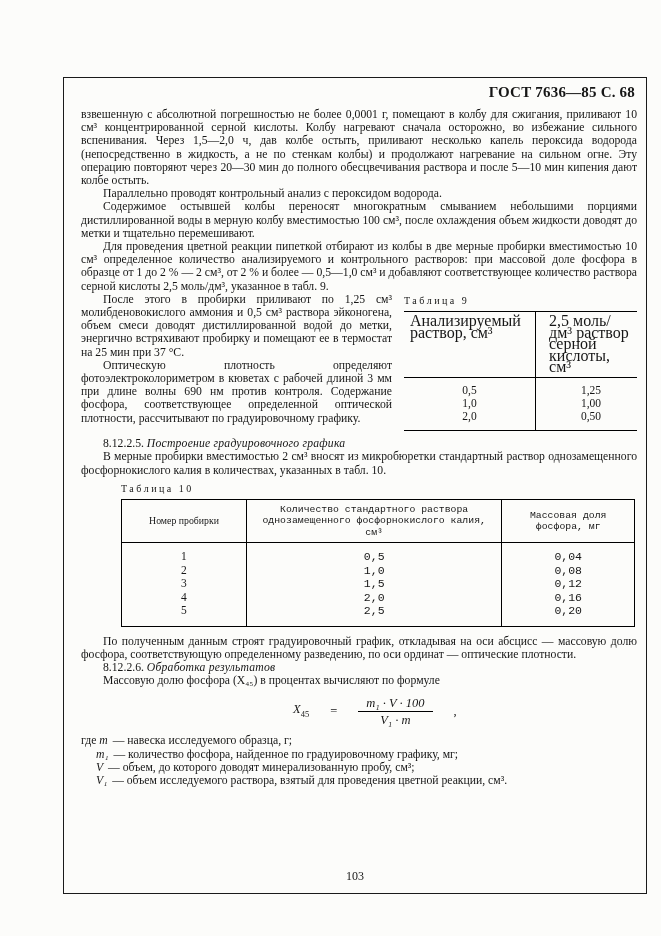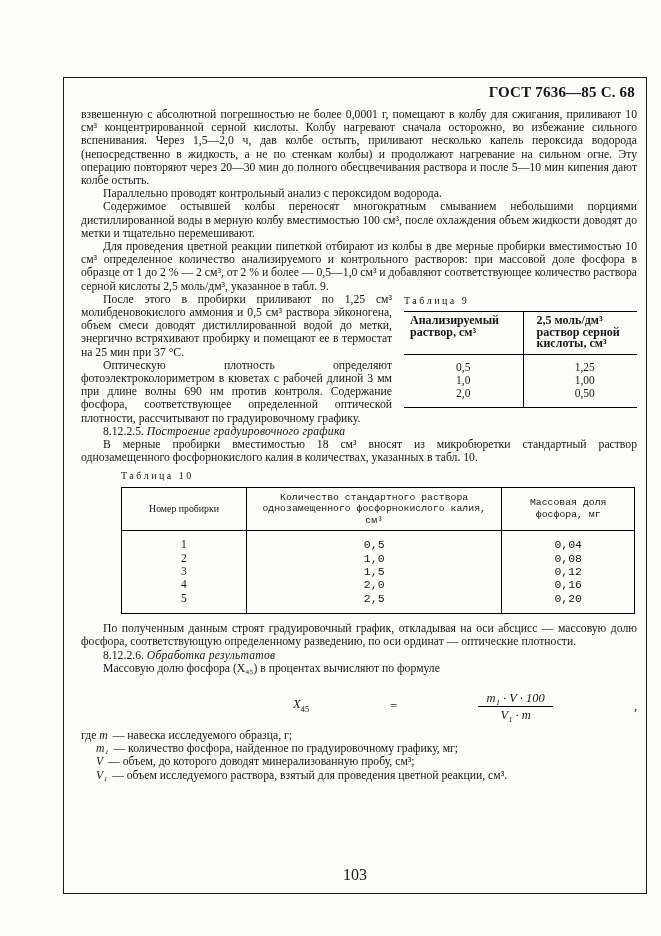--- a/index.html
+++ b/index.html
@@ -44,21 +44,21 @@
     letter-spacing: 2.5px;
     text-align: left;
     margin-bottom: 4px;
     text-indent: 0;
   }
   .t9-float .table-caption { padding-right: 38px; }
   table { border-collapse: collapse; width: 100%; }
   .t9 { border-top: 1px solid #000; border-bottom: 1px solid #000; }
   .t9 th {
     border-bottom: 1px solid #000;
-    font-weight: bold; font-size: 12px; line-height: 11.5px;
+    font-weight: normal; font-size: 16px; line-height: 11.5px;
     text-align: left; vertical-align: top; padding: 3px 6px 4px;
   }
   .t9 th + th, .t9 td + td { border-left: 1px solid #000; padding-left: 13px; }
   .t9 td { text-align: center; font-size: 11.5px; line-height: 13.2px; padding: 0 4px; }
   .t9 tbody tr:first-child td { padding-top: 6px; }
   .t9 tbody tr:last-child td { padding-bottom: 7px; }
   .clear { clear: both; }
 
   
   .t10-block { margin: 5px 0 8px 40px; width: 514px; }
@@ -72,43 +72,42 @@
   .t10 th + th, .t10 td + td { border-left: 1px solid #000; font-family: Liberation Mono, monospace; }
   .t10 td { text-align: center; font-size: 11.5px; line-height: 13.4px; padding: 0 4px; }
   .t10 tbody tr:first-child td { padding-top: 7px; }
   .t10 tbody tr:last-child td { padding-bottom: 8px; }
   .t10 col.c1 { width: 115px; }
   .t10 col.c2 { width: 235px; }
   .t10 col.c3 { width: 122px; }
 
   
   .formula-row {
-    display: flex; align-items: center; gap: 15px;
-    margin: 16px 0 7px 212px;
+    display: flex; align-items: center; gap: 21px;
+    margin: 9px 0 7px 212px;
     font-size: 12.5px;
     text-indent: 0;
-    justify-content: space-between;
   }
   .formula-row i { font-family: "Liberation Serif", serif; }
   .formula-row sub { font-size: 8.5px; }
   .frac { display: inline-flex; flex-direction: column; text-align: center; line-height: 14px; }
   .frac .num { border-bottom: 1px solid #000; padding: 0 8px 1px; }
   .frac .den { padding-top: 1px; }
 
   
   .def-list { margin-top: 3px; text-align: left; }
   .def-item { text-indent: 0; }
   .def-item.indented { padding-left: 15px; }
   .def-var { padding-right: 2px; }
 
   .page-number {
     position: absolute;
     left: 0; right: 0; bottom: 9px;
     text-align: center;
-    font-size: 16px;
+    font-size: 12px;
   }
 </style>
 </head>
 <body>
 
 <div class="frame">
 
   <div class="doc-header">ГОСТ 7636—85 С. 68</div>
 
   <div class="content">
@@ -146,21 +145,21 @@
 
     <p class="para">После этого в пробирки приливают по 1,25 см³ молибденовокислого аммония и 0,5 см³ раствора эйконогена, объем смеси доводят дистиллированной водой до метки, энергично встряхивают пробирку и помещают ее в термостат на 25 мин при 37 °С.</p>
     <p class="para">Оптическую плотность определяют фотоэлектроколориметром в кюветах с рабочей длиной 3 мм при длине волны 690 нм против контроля. Содержание фосфора, соответствующее определенной оптической плотности, рассчитывают по градуировочному графику.</p>
     <div class="clear"></div>
 
     <p class="para section-heading">
       <span>8.12.2.5.</span>
       <i>Построение градуировочного графика</i>
     </p>
 
-    <p class="para">В мерные пробирки вместимостью 18 см³ вносят из микробюретки стандартный раствор однозамещенного фосфорнокислого калия в количествах, указанных в табл. 10.</p>
+    <p class="para">В мерные пробирки вместимостью 2 см³ вносят из микробюретки стандартный раствор однозамещенного фосфорнокислого калия в количествах, указанных в табл. 10.</p>
 
     <div class="t10-block">
       <div class="table-caption">Таблица 10</div>
       <table class="t10">
         <colgroup>
             <col class="c1">
             <col class="c2">
             <col class="c3">
           </colgroup>
         <thead>

